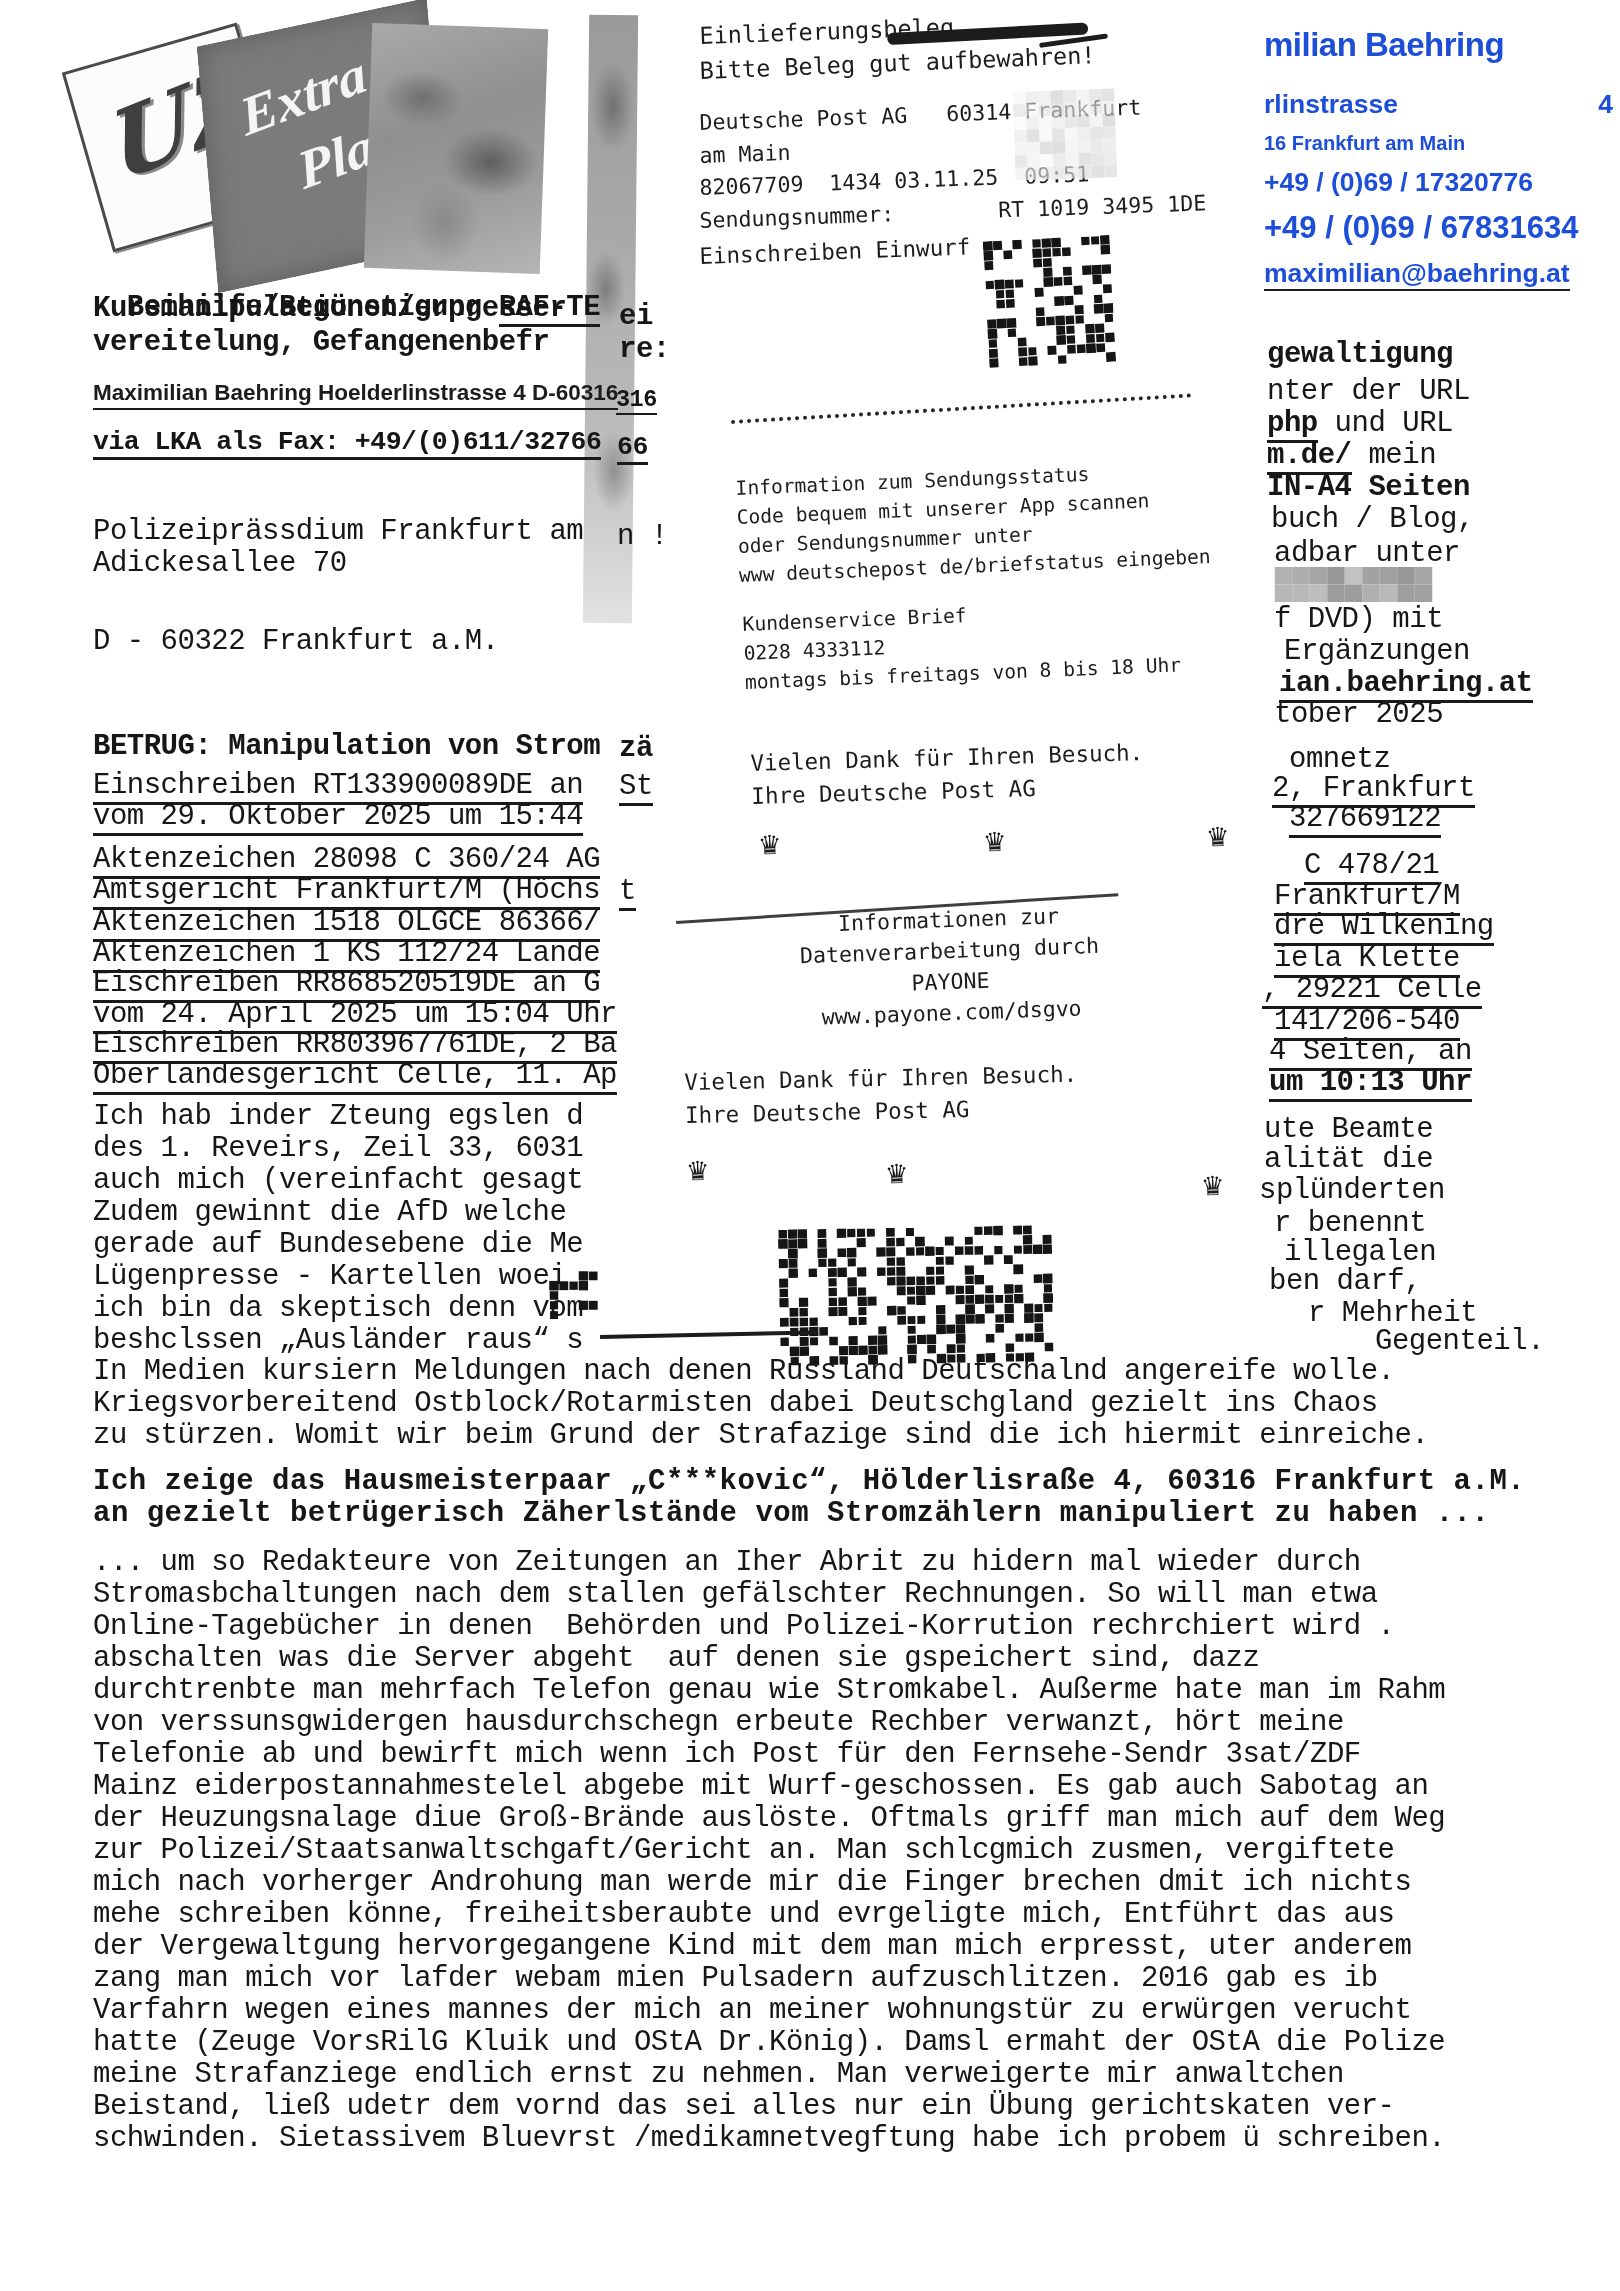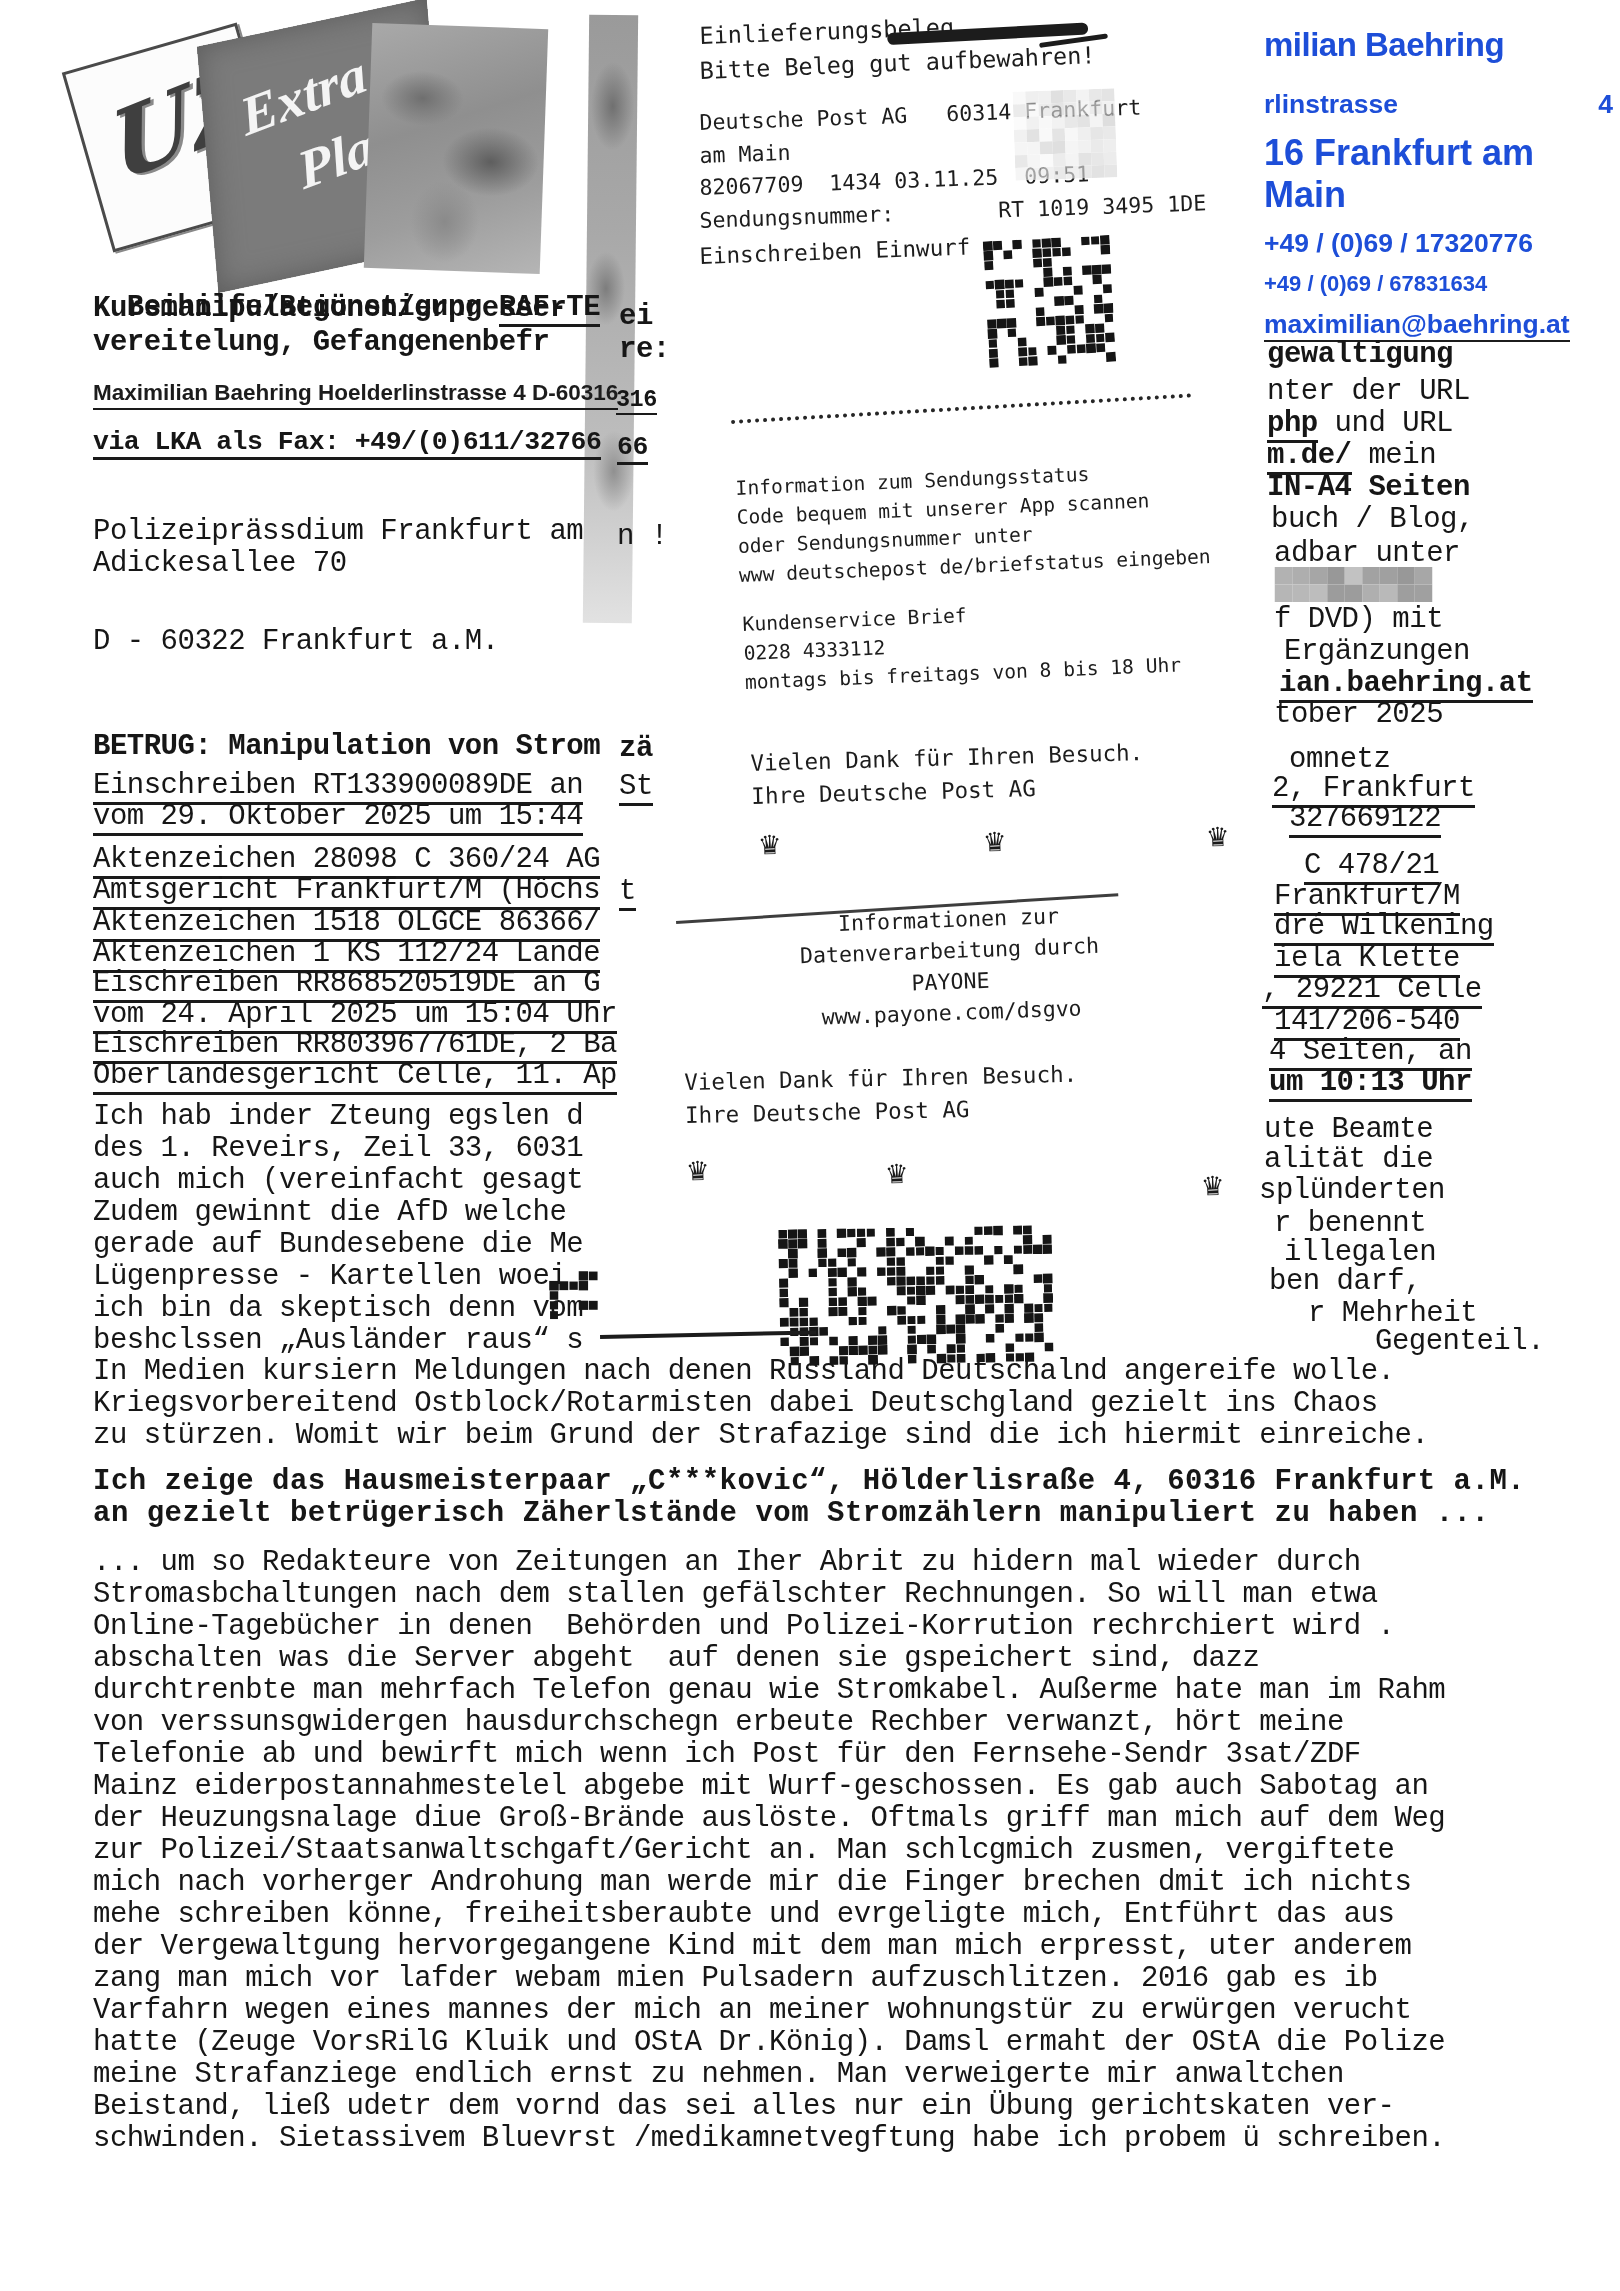--- a/index.html
+++ b/index.html
@@ -503,23 +503,23 @@
       <rect x="0.96457839012146" y="40.96457839012146" width="8.07084321975708" height="8.07084321975708" fill="#151515"></rect>
     </svg></div>
 <div class="stroke" style="left:600px;top:1335px;width:216px;height:3.9px;transform:rotate(-1.2deg);"></div>
 
 <div class="contact">
   <div style="font-size:33px;letter-spacing:-0.5px;">milian Baehring</div>
   <div style="display:flex;justify-content:space-between;font-size:26.5px;margin-top:25.5px;">
     <span>rlinstrasse</span>
     <span>4</span>
   </div>
-  <div style="font-size:36px;margin-top:11.8px;">16 Frankfurt am Main</div>
+  <div style="font-size:20px;margin-top:11.8px;">16 Frankfurt am Main</div>
   <div style="font-size:26.5px;margin-top:11.8px;">+49 / (0)69 / 17320776</div>
-  <div style="font-size:22px;margin-top:12.7px;">+49 / (0)69 / 67831634</div>
+  <div style="font-size:31px;margin-top:12.7px;">+49 / (0)69 / 67831634</div>
   <div style="font-size:26.5px;margin-top:11.8px;border-bottom:2.9px solid #1c1c1c;display:inline-block;">maximilian@baehring.at</div>
 </div>
 
 <div class="t mono b" style="left:1267px;top:338px;">gewaltigung</div>
 <div class="t mono" style="left:1267px;top:375px;text-align:right;">nter der URL</div>
 <div class="t mono" style="left:1267px;top:407px;"><span class="b u">php</span><span> und URL</span></div>
 <div class="t mono" style="left:1267px;top:439px;"><span class="b u">m.de/</span><span> mein</span></div>
 <div class="t mono b" style="left:1267px;top:471px;">IN-A4 Seiten</div>
 <div class="t mono" style="left:1271px;top:503px;">buch / Blog,</div>
 <div class="t mono" style="left:1274px;top:537px;">adbar unter</div>

